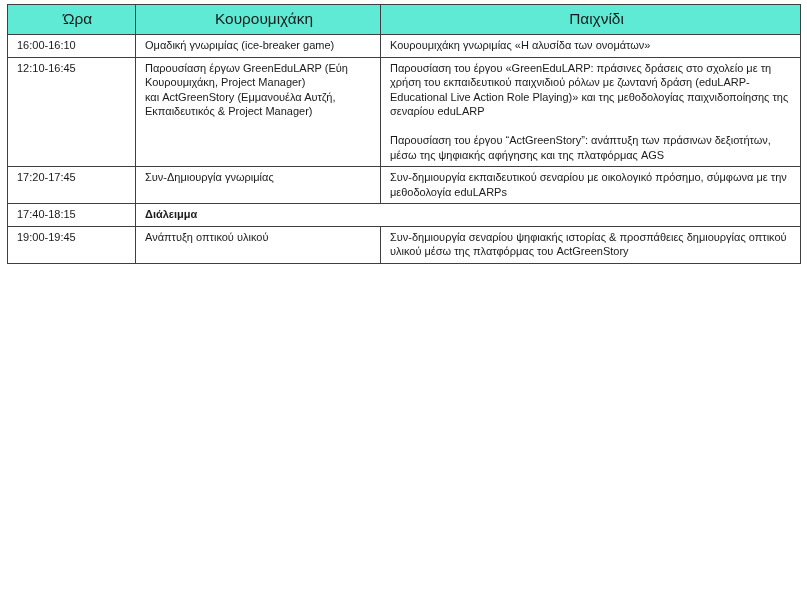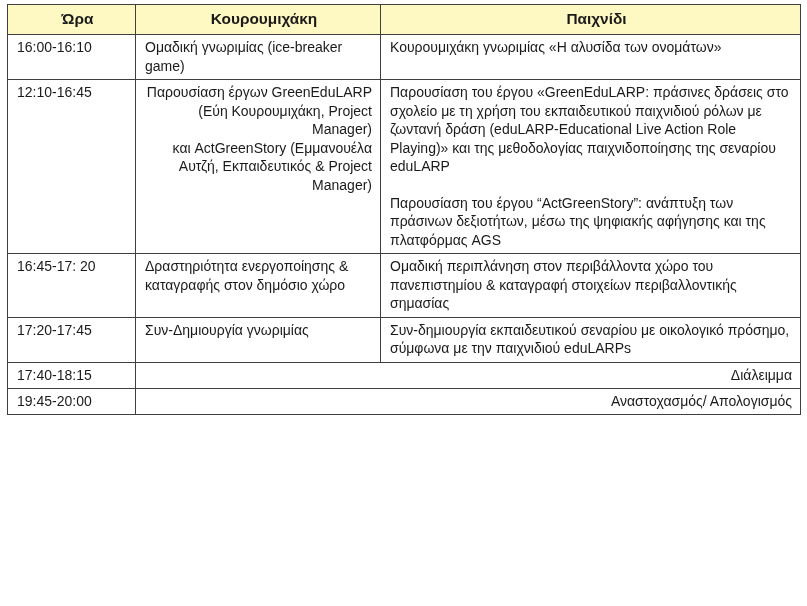--- a/index.html
+++ b/index.html
@@ -29,44 +29,44 @@
     border: 1px solid #3f3f3f;
   }
   table.agenda col.c-time  { width: 128px; }
   table.agenda col.c-act   { width: 245px; }
   table.agenda col.c-desc  { width: 420px; }
 
   table.agenda th,
   table.agenda td {
     border: 1px solid #3f3f3f;
     vertical-align: top;
-    font-size: 14px;
+    font-size: 11px;
     line-height: 1.32;
     padding: 3px 8px 4px 9px;
     word-wrap: break-word;
     overflow-wrap: break-word;
   }
   table.agenda thead th {
-    background: #fef9c3;
+    background: #5eead4;
     text-align: center;
-    font-weight: bold;
+    font-weight: normal;
     font-size: 15.4px;
     padding: 4px 6px 5px 18px;
     vertical-align: middle;
     height: 19px;
   }
   td.time {
     text-align: left;
     white-space: nowrap;
     padding-left: 13px;
   }
   td.center { text-align: center; }
   td.span-bold {
-    text-align: right;
-    font-weight: normal;
+    text-align: left;
+    font-weight: bold;
     vertical-align: middle;
   }
   .cell-block { display: block; }
   .cell-block + .cell-block { margin-top: 1.30em; }
 </style>
 </head>
 <body>
 
 <div class="page">
   <table class="agenda">
@@ -85,47 +85,43 @@
     <tbody>
 
       <tr>
         <td class="time">16:00-16:10</td>
         <td>Ομαδική γνωριμίας (ice-breaker game)</td>
         <td>Κουρουμιχάκη γνωριμίας «Η αλυσίδα των ονομάτων»</td>
       </tr>
 
       <tr>
         <td class="time">12:10-16:45</td>
-        <td style="white-space:pre-line;text-align:right;">Παρουσίαση έργων GreenEduLARP (Εύη Κουρουμιχάκη, Project Manager)
+        <td style="white-space:pre-line;">Παρουσίαση έργων GreenEduLARP (Εύη Κουρουμιχάκη, Project Manager)
 και ActGreenStory (Εμμανουέλα Αυτζή, Εκπαιδευτικός &amp; Project Manager)</td>
         <td>
           <span class="cell-block">Παρουσίαση του έργου «GreenEduLARP: πράσινες δράσεις στο σχολείο με τη χρήση του εκπαιδευτικού παιχνιδιού ρόλων με ζωντανή δράση (eduLARP-Educational Live Action Role Playing)» και της μεθοδολογίας παιχνιδοποίησης της σεναρίου eduLARP</span>
           <span class="cell-block">Παρουσίαση του έργου “ActGreenStory”: ανάπτυξη των πράσινων δεξιοτήτων, μέσω της ψηφιακής αφήγησης και της πλατφόρμας AGS</span>
         </td>
       </tr>
 
-      <tr>
-        <td class="time">16:45-17: 20</td>
-        <td>Δραστηριότητα ενεργοποίησης &amp; καταγραφής στον δημόσιο χώρο</td>
-        <td>Ομαδική περιπλάνηση στον περιβάλλοντα χώρο του πανεπιστημίου &amp; καταγραφή στοιχείων περιβαλλοντικής σημασίας</td>
-      </tr>
 
       <tr>
         <td class="time">17:20-17:45</td>
         <td>Συν-Δημιουργία γνωριμίας</td>
-        <td>Συν-δημιουργία εκπαιδευτικού σεναρίου με οικολογικό πρόσημο, σύμφωνα με την παιχνιδιού eduLARPs</td>
+        <td>Συν-δημιουργία εκπαιδευτικού σεναρίου με οικολογικό πρόσημο, σύμφωνα με την μεθοδολογία eduLARPs</td>
       </tr>
 
       <tr>
         <td class="time">17:40-18:15</td>
         <td class="span-bold" colspan="2">Διάλειμμα</td>
       </tr>
 
 
+      <tr>
+        <td class="time">19:00-19:45</td>
+        <td>Ανάπτυξη οπτικού υλικού</td>
+        <td>Συν-δημιουργία σεναρίου ψηφιακής ιστορίας &amp; προσπάθειες δημιουργίας οπτικού υλικού μέσω της πλατφόρμας του ActGreenStory</td>
+      </tr>
 
-      <tr>
-        <td class="time">19:45-20:00</td>
-        <td class="span-bold" colspan="2">Αναστοχασμός/ Απολογισμός</td>
-      </tr>
 
     </tbody>
   </table>
 </div>
 
 </body></html>

